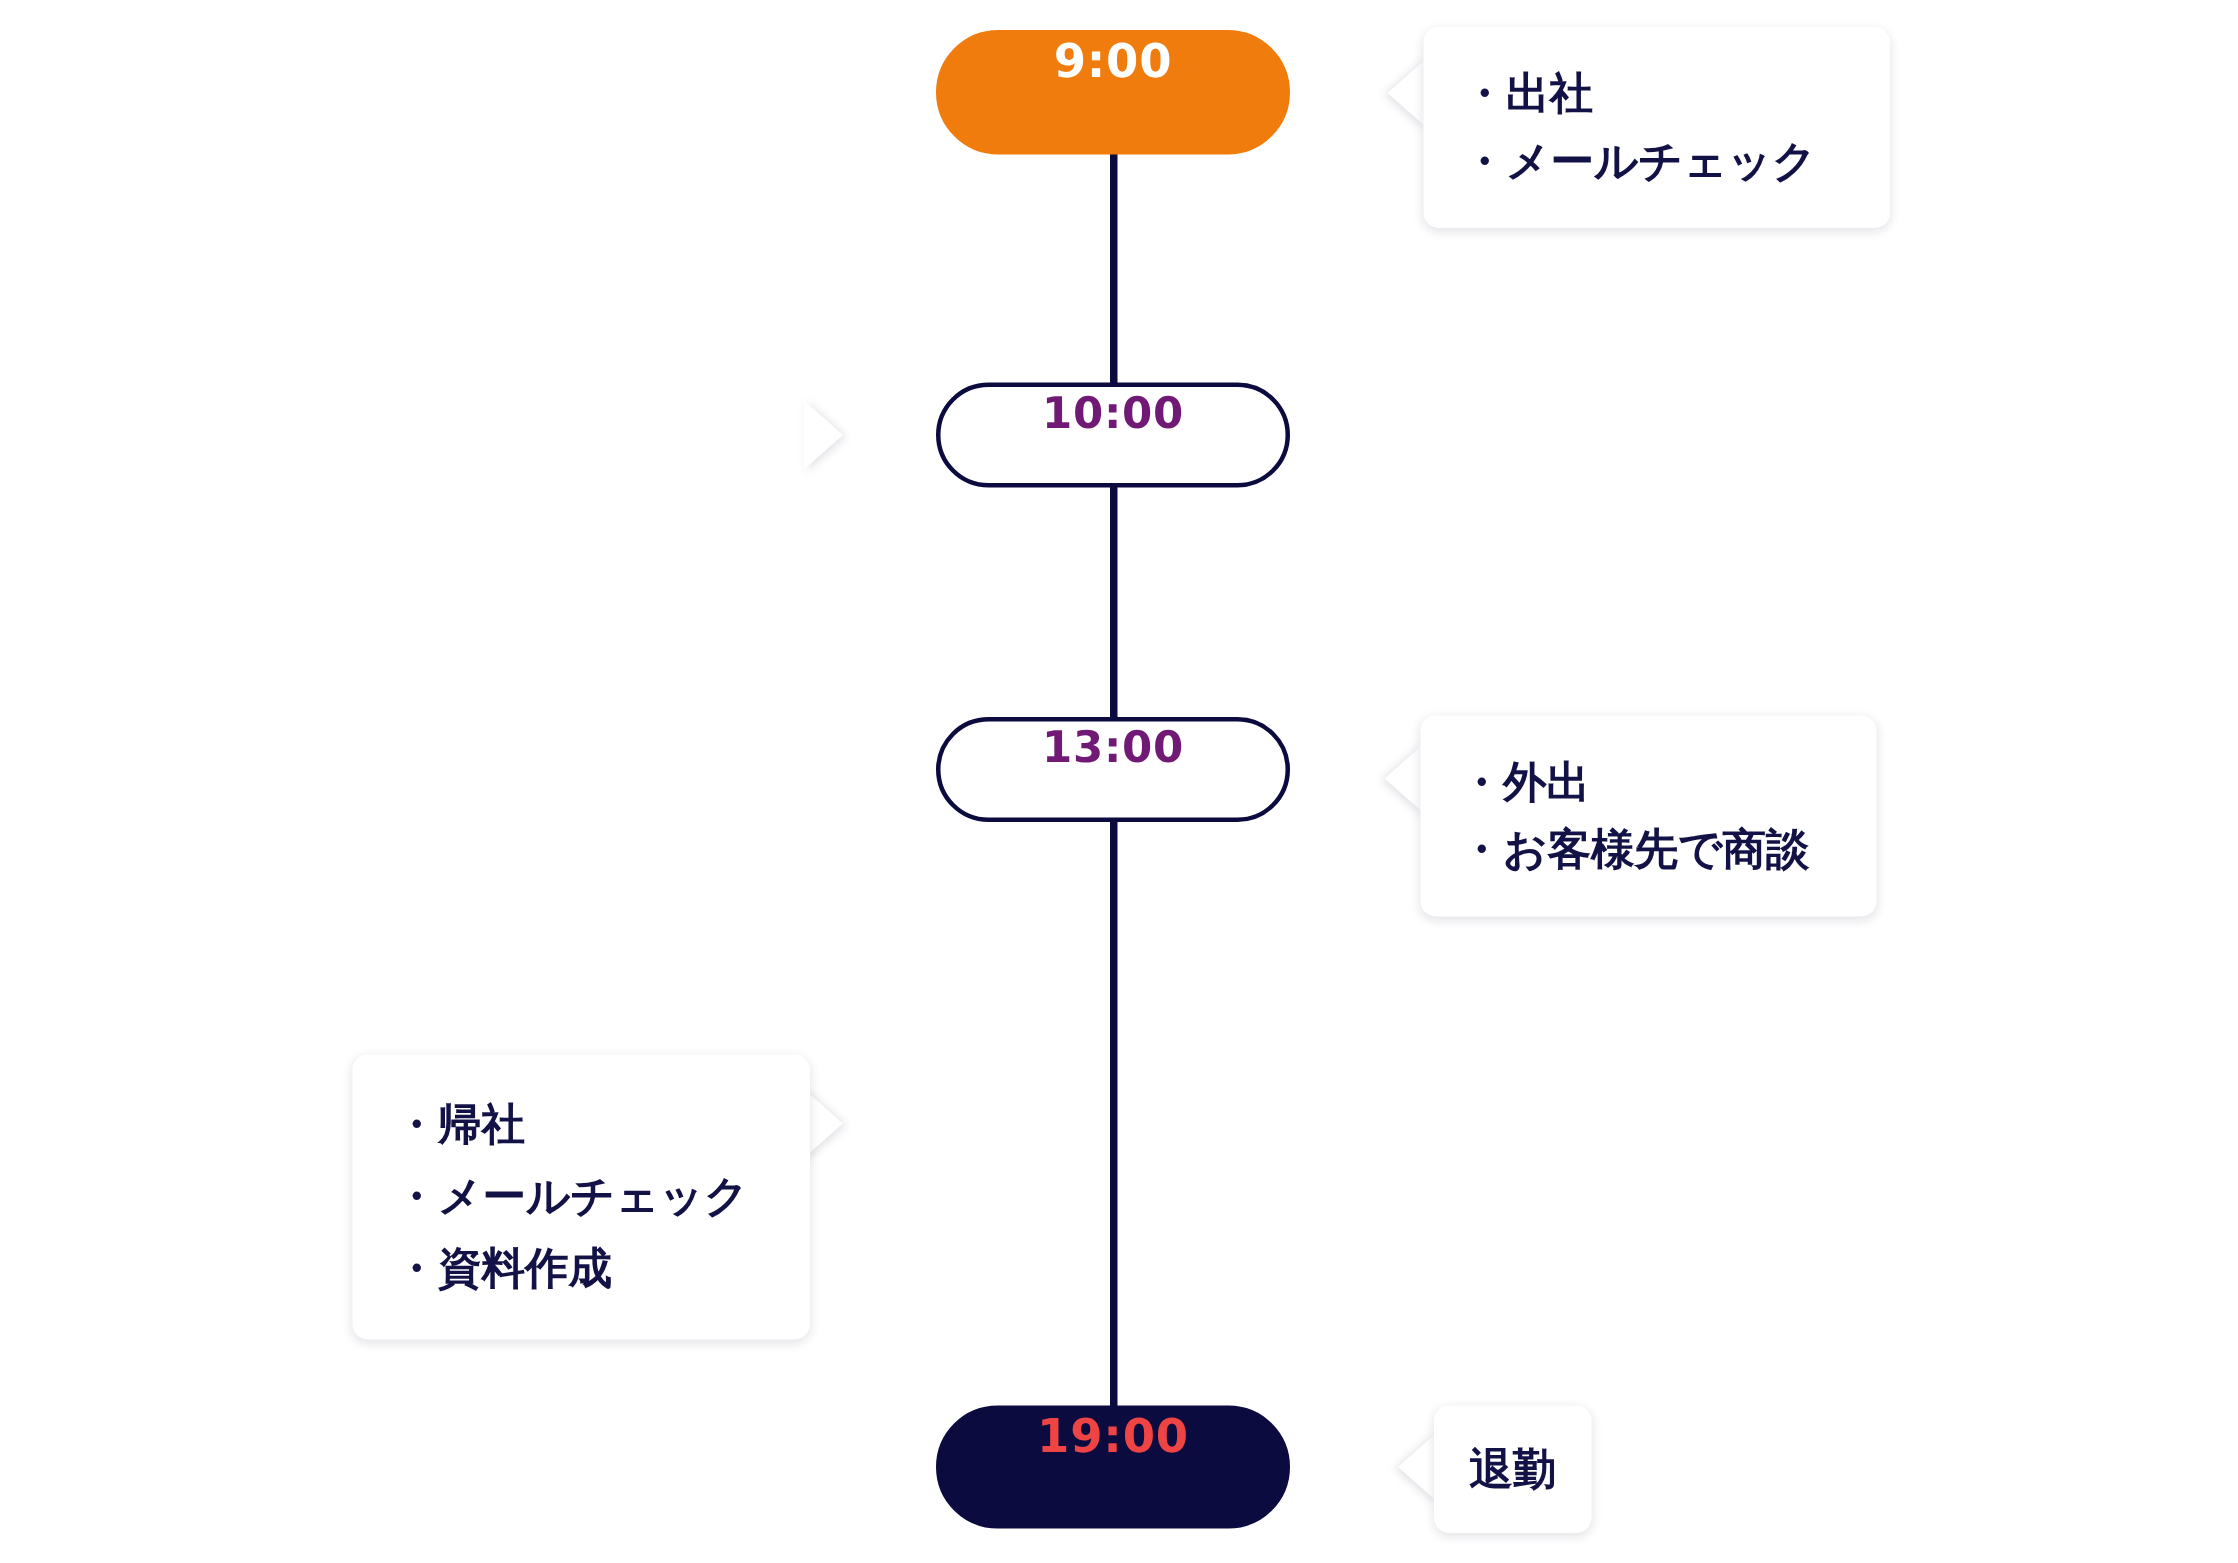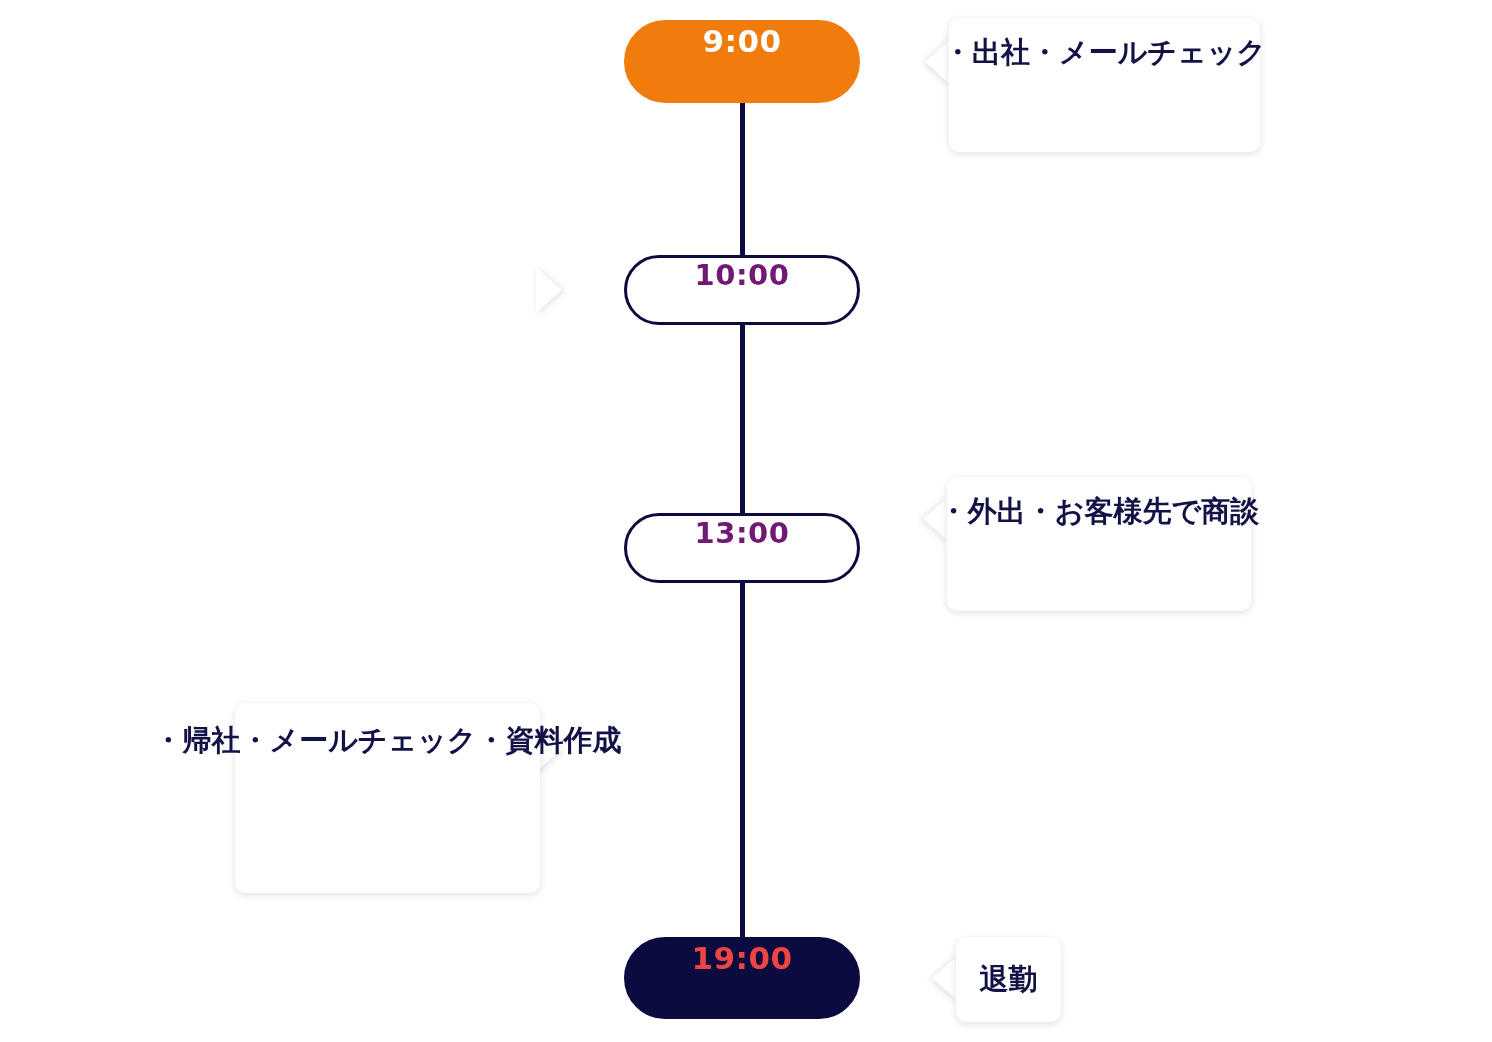--- a/index.html
+++ b/index.html
@@ -61,21 +61,21 @@
 
   
   .bubble {
     position: absolute;
     z-index: 4;
     box-sizing: border-box;
     background: #ffffff;
     border-radius: 10px;
     box-shadow: 0 2px 7px rgba(20, 20, 60, 0.13);
     display: flex;
-    flex-direction: row;
+    flex-direction: column;
     justify-content: center;
     color: #131246;
     font-weight: bold;
   }
   .bubble .line {
     white-space: nowrap;
     color: #131246;
   }
 
   
@@ -112,21 +112,21 @@
   <div class="bubble" style="left:949px; top:18px; width:311px; height:134px; padding:12px 26px; font-size:29px; line-height:1.55;">
     <div class="line">・出社</div>
     <div class="line">・メールチェック</div>
   </div>
 
   <div class="pill pill-outline" style="left:624px; top:255px; width:236px; height:70px; font-size:29px;">
     <span>10:00</span>
   </div>
   <div class="tail tail-right" style="left:536px; top:267px;"></div>
 
-  <div class="pill pill-outline" style="left:624px; top:513px; width:236px; height:70px; font-size:29px;">
+  <div class="pill pill-outline" style="left:624px; top:478px; width:236px; height:70px; font-size:29px;">
     <span>13:00</span>
   </div>
   <div class="tail tail-left" style="left:923px; top:496px;"></div>
   <div class="bubble" style="left:947px; top:477px; width:304px; height:134px; padding:12px 26px; font-size:29px; line-height:1.55;">
     <div class="line">・外出</div>
     <div class="line">・お客様先で商談</div>
   </div>
 
   <div class="tail tail-right" style="left:536px; top:726px;"></div>
   <div class="bubble" style="left:235px; top:703px; width:305px; height:190px; padding:14px 28px; font-size:29px; line-height:1.65;">

